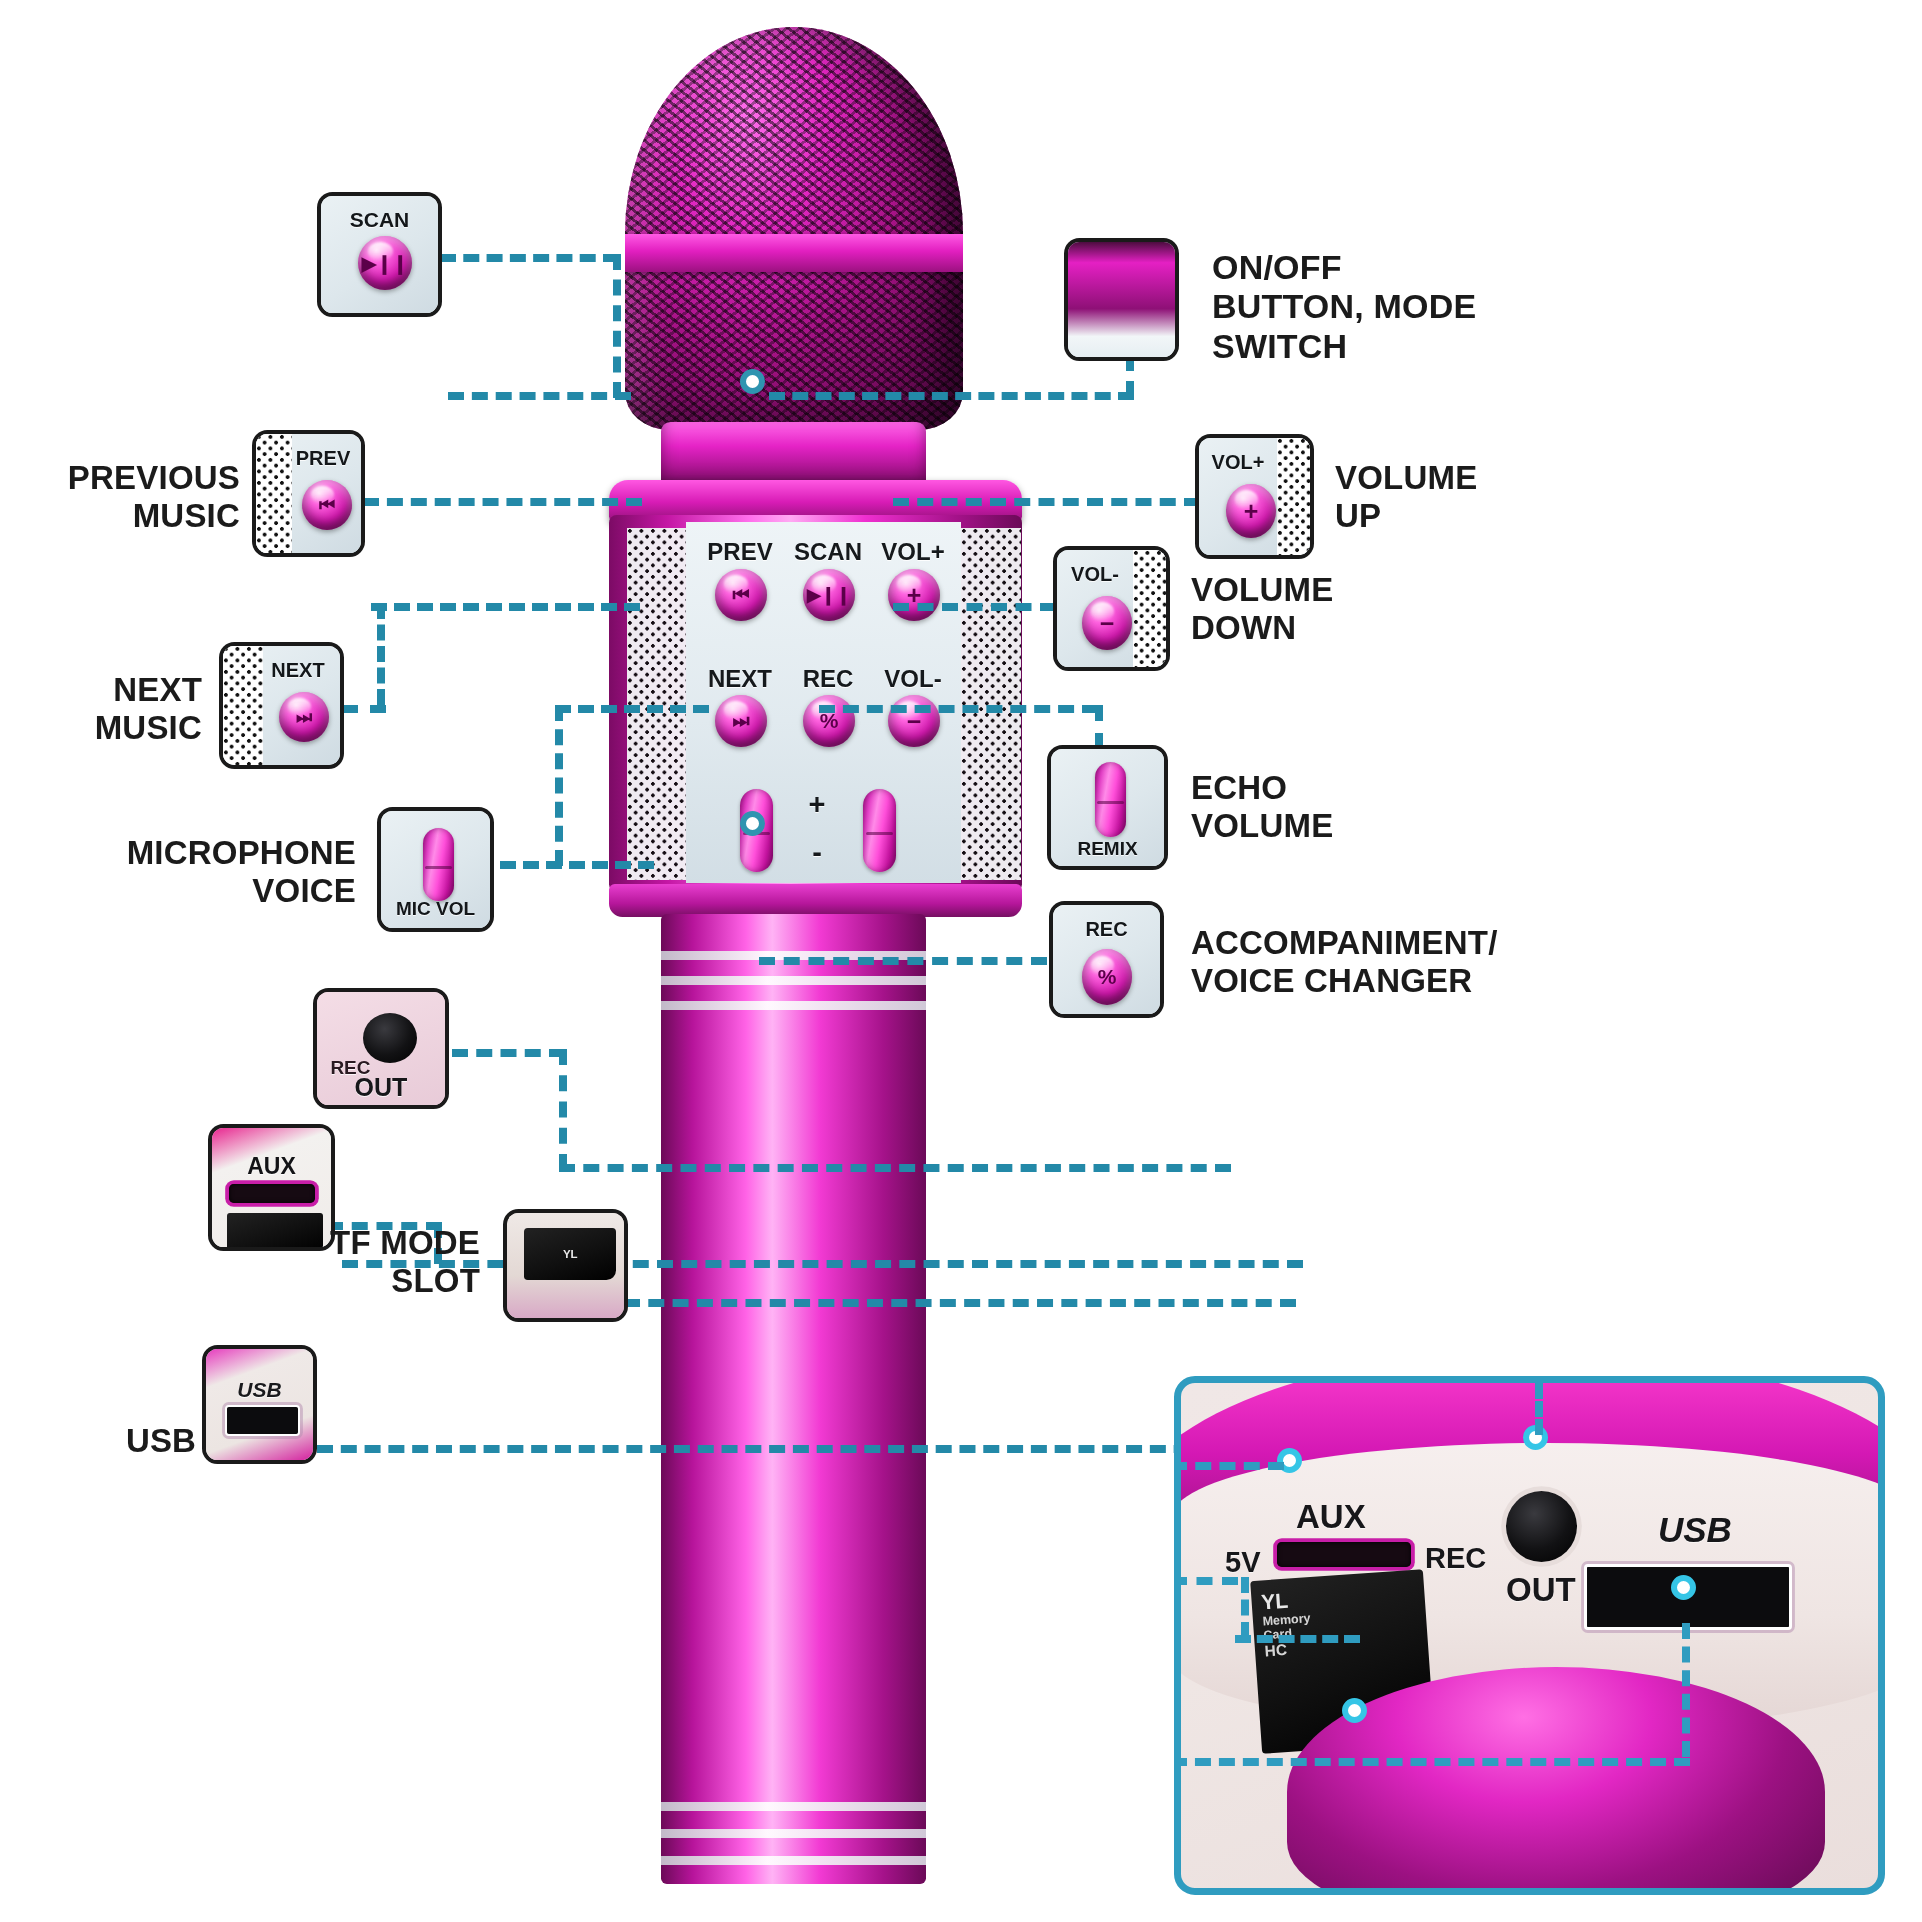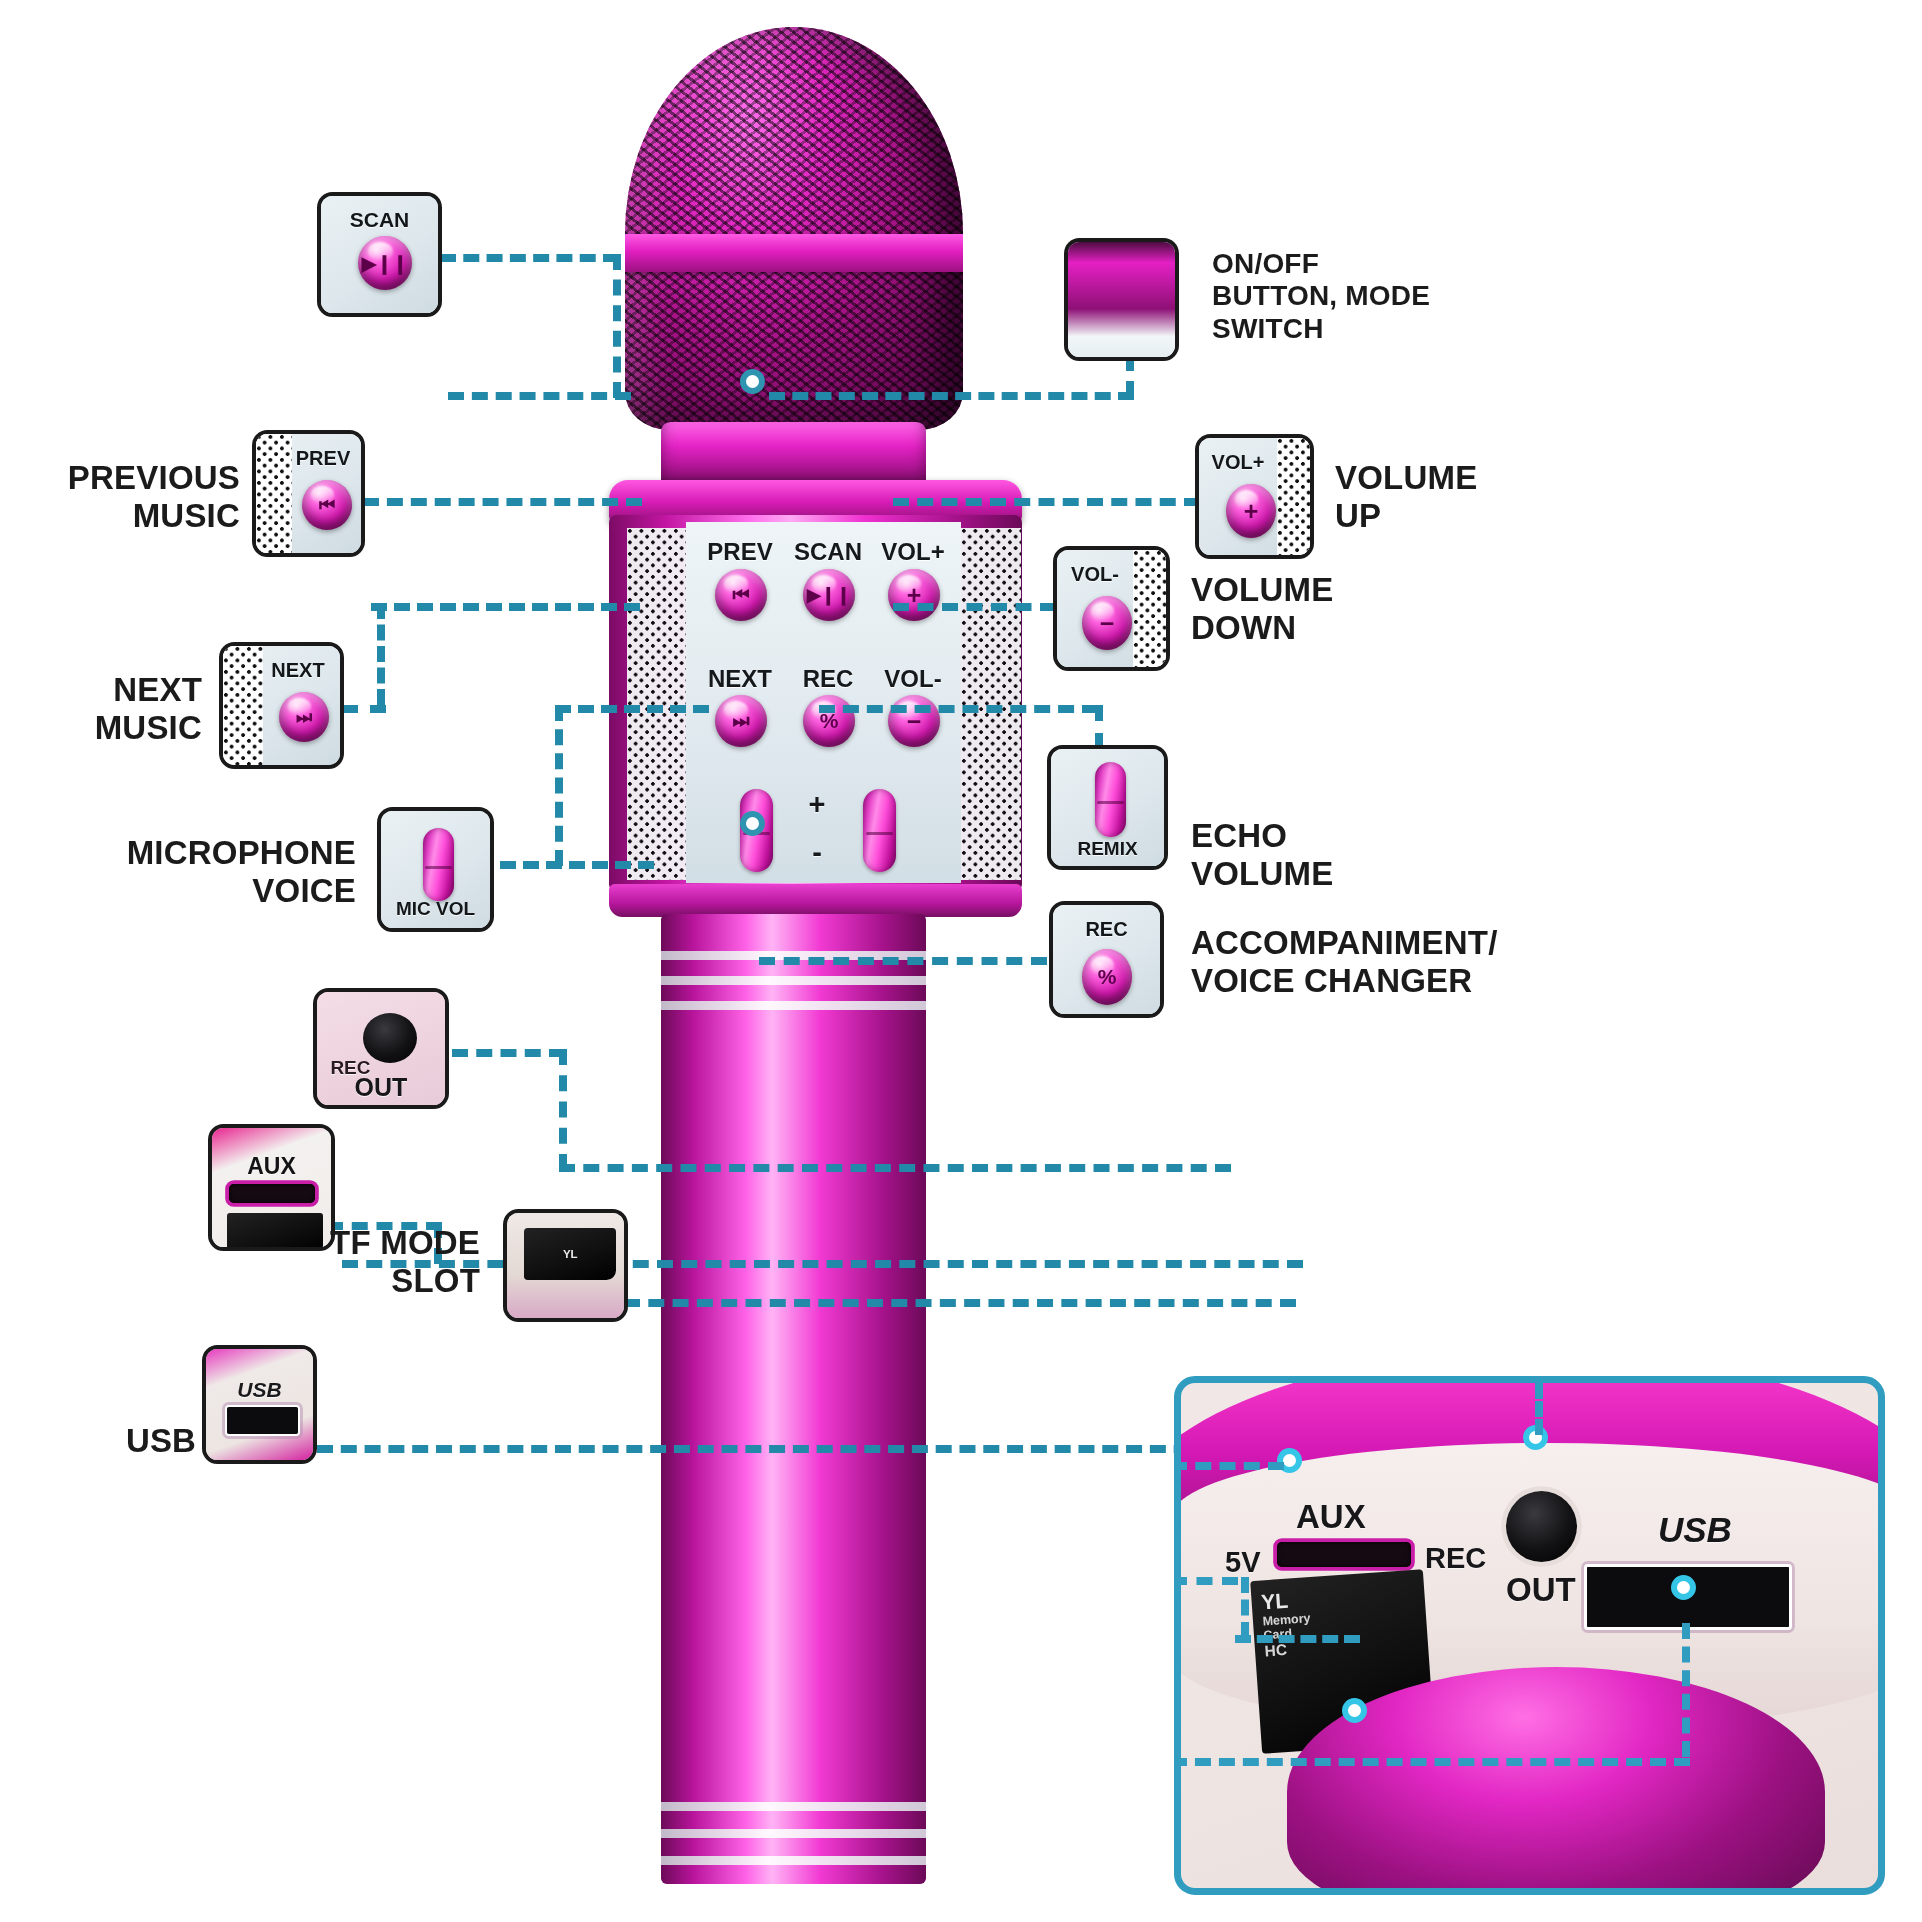--- a/index.html
+++ b/index.html
@@ -430,21 +430,21 @@
   <div class="calloutLabel lbl-right" style="left:19px;top:1422px;width:279px;font-size:33px;">USB PORT</div>
   <div class="thumb" style="left:202px;top:1345px;width:115px;height:119px;">
     <div class="face" style="background:linear-gradient(160deg,#e63bbe 0%,#efe9e7 26%,#ece5e2 70%,#d4229f 100%);"></div>
     <div class="thumbCap" style="top:29px;font-size:21px;font-style:italic;color:#1a1a1d;">USB</div>
     <div class="pUsb" style="left:19px;top:56px;width:71px;height:27px;border-width:2.9px;"></div>
   </div>
 
   <div class="thumb" style="left:1064px;top:238px;width:115px;height:123px;">
     <div class="face" style="background:linear-gradient(180deg,#4d0c40 0%,#e520c4 18%,#8e1076 58%,#f2f6f8 82%,#e6eef2 100%);"></div>
   </div>
-  <div class="calloutLabel lbl-left" style="left:1212px;top:248px;width:403px;font-size:28px;">ON/OFF
+  <div class="calloutLabel lbl-left" style="left:1212px;top:248px;width:403px;font-size:34px;">ON/OFF
 BUTTON, MODE
 SWITCH</div>
 
   <div class="thumb" style="left:1195px;top:434px;width:119px;height:125px;">
     <div class="face"></div>
     <div class="grille right"></div>
     <div class="thumbCap" style="top:13.4px;left:0;right:33px;font-size:20px;">VOL+</div>
     <div class="knob" style="left:27px;top:46px;width:50px;height:54px;">
       <div class="gl"></div>
       <div class="sym" style="font-size:25px;">+</div>
@@ -465,21 +465,21 @@
   <div class="calloutLabel lbl-left" style="left:1191px;top:571px;width:307px;font-size:33px;">VOLUME
 DOWN</div>
 
   <div class="thumb" style="left:1047px;top:745px;width:121px;height:125px;">
     <div class="face"></div>
     <div class="pill" style="left:44px;top:13.4px;width:31px;height:75px;">
       <div class="notch"></div>
     </div>
     <div class="thumbCap" style="bottom:5.8px;font-size:19px;">REMIX</div>
   </div>
-  <div class="calloutLabel lbl-left" style="left:1191px;top:769px;width:307px;font-size:33px;margin-top:48px;">ECHO
+  <div class="calloutLabel lbl-left" style="left:1191px;top:769px;width:307px;font-size:33px;">ECHO
 VOLUME</div>
 
   <div class="thumb" style="left:1049px;top:901px;width:115px;height:117px;">
     <div class="face"></div>
     <div class="thumbCap" style="top:13.4px;font-size:20px;">REC</div>
     <div class="knob" style="left:29px;top:44px;width:50px;height:56px;">
       <div class="gl"></div>
       <div class="sym" style="font-size:21px;">%</div>
     </div>
   </div>

